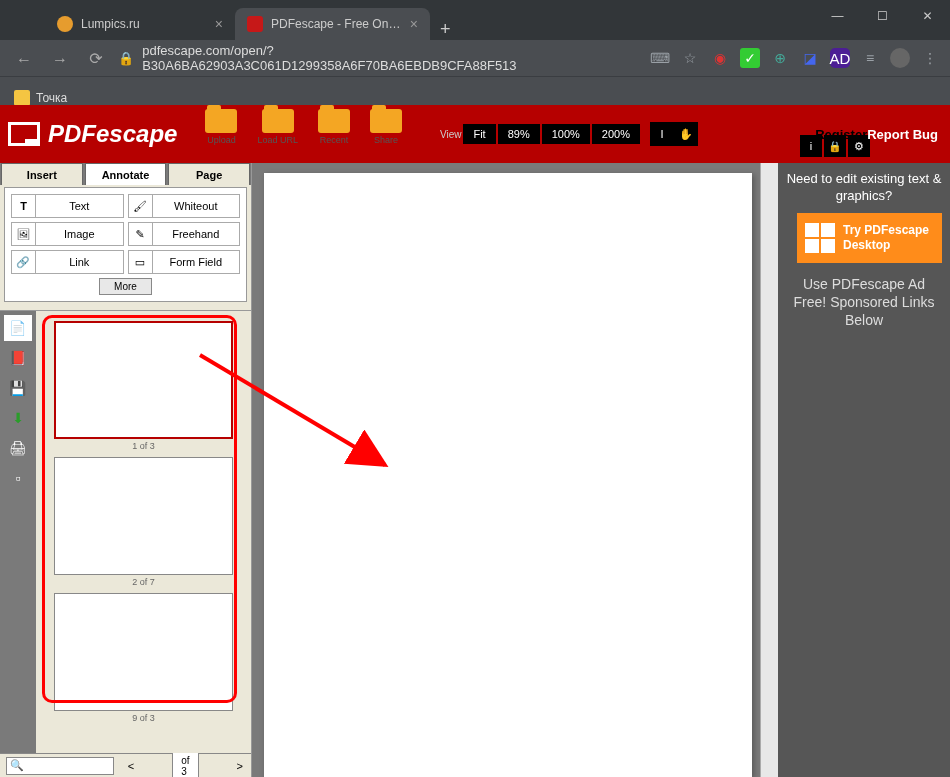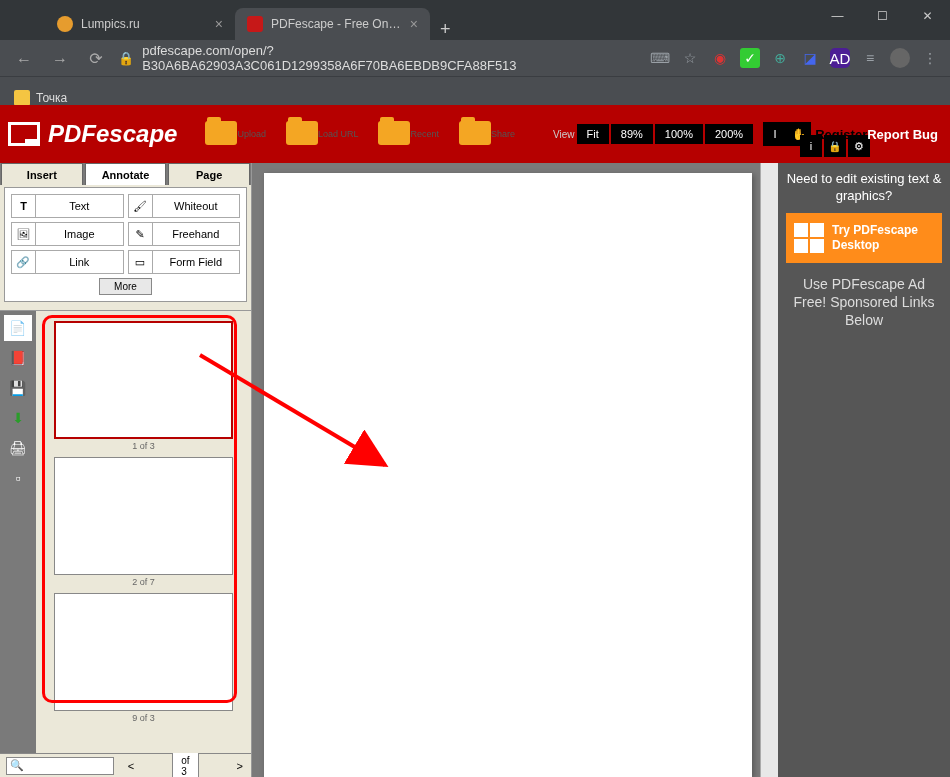--- a/index.html
+++ b/index.html
@@ -31,21 +31,21 @@
 
 
 .app-header { background: #b60000; height: 58px; display: flex; padding: 0 8px; position: relative; }
 .logo { display: flex; align-items: center; color: #fff; font-size: 24px; font-weight: bold; font-style: italic; margin-right: 20px; }
 .logo .icon { width: 32px; height: 24px; background: #fff; margin-right: 8px; position: relative; }
 .logo .icon::before { content: ''; position: absolute; width: 14px; height: 18px; background: #b60000; left: 3px; top: 3px; }
 .logo .icon::after { content: ''; position: absolute; width: 14px; height: 14px; background: #b60000; right: 3px; top: 3px; }
 .logo-text b { font-weight: 900; }
 
 .hdr-tools { display: flex; gap: 4px; }
-.hdr-tool { display: flex; flex-direction: row; align-items: center; padding: 4px 8px; cursor: pointer; font-size: 9px; color: #555; }
+.hdr-tool { display: flex; flex-direction: column; align-items: center; padding: 4px 8px; cursor: pointer; font-size: 9px; color: #555; }
 .hdr-tool-icon { width: 32px; height: 24px; background: #f4a623; border-radius: 3px; margin-bottom: 2px; position: relative; }
 .hdr-tool-icon.folder::before { content: ''; position: absolute; width: 14px; height: 6px; background: #f4a623; top: -4px; left: 2px; border-radius: 2px 2px 0 0; }
 
 .view-controls { display: flex; align-items: center; margin-left: 30px; gap: 2px; font-size: 11px; color: #ccc; }
 .view-label { margin-right: 0; font-size: 10px; }
 .zoom-btn { background: #000; color: #fff; padding: 4px 10px; font-size: 11px; cursor: pointer; }
 .cursor-tools { display: flex; margin-left: 8px; }
 .cursor-btn { background: #000; width: 24px; height: 24px; display: flex; align-items: center; justify-content: center; color: #fff; }
 
 .hdr-right { position: absolute; right: 12px; top: 22px; display: flex; font-size: 13px; font-weight: bold; }
@@ -92,21 +92,21 @@
 .bottom-bar { height: 24px; background: #ebe8d9; border-top: 1px solid #888; display: flex; align-items: center; font-size: 11px; }
 .search-box { display: flex; align-items: center; border: 1px solid #888; background: #fff; height: 18px; width: 200px; margin: 0 6px; }
 .search-box .mag { width: 20px; text-align: center; }
 .pager { display: flex; align-items: center; gap: 30px; margin: 0 auto; }
 .pager-btn { cursor: pointer; padding: 0 8px; }
 .pager-sel { border: 1px solid #888; background: #fff; padding: 1px 8px; font-size: 10px; }
 
 
 .right-panel { width: 172px; background: #565656; color: #fff; padding: 8px; font-size: 12px; text-align: center; }
 .promo-title { font-size: 13px; margin-bottom: 8px; line-height: 1.3; }
-.promo-box { background: #ff8c1a; padding: 10px 8px; display: flex; align-items: center; gap: 8px; cursor: pointer; text-align: left; }
+.promo-box { background: #ff8c1a; padding: 10px 8px; display: flex; align-items: center; gap: 8px; cursor: pointer; text-align: left; margin-left: 11px; }
 .win-icon { width: 30px; height: 30px; display: grid; grid-template-columns: 1fr 1fr; grid-template-rows: 1fr 1fr; gap: 2px; flex-shrink: 0; }
 .win-icon div { background: #fff; }
 .promo-text { font-size: 12px; font-weight: bold; line-height: 1.2; }
 .promo-sub { font-size: 14px; margin-top: 12px; color: #ddd; line-height: 1.3; }
 
 
 .arrow-svg { position: absolute; left: 190px; top: 345px; z-index: 20; pointer-events: none; }
 </style>
 </head>
 <body>

